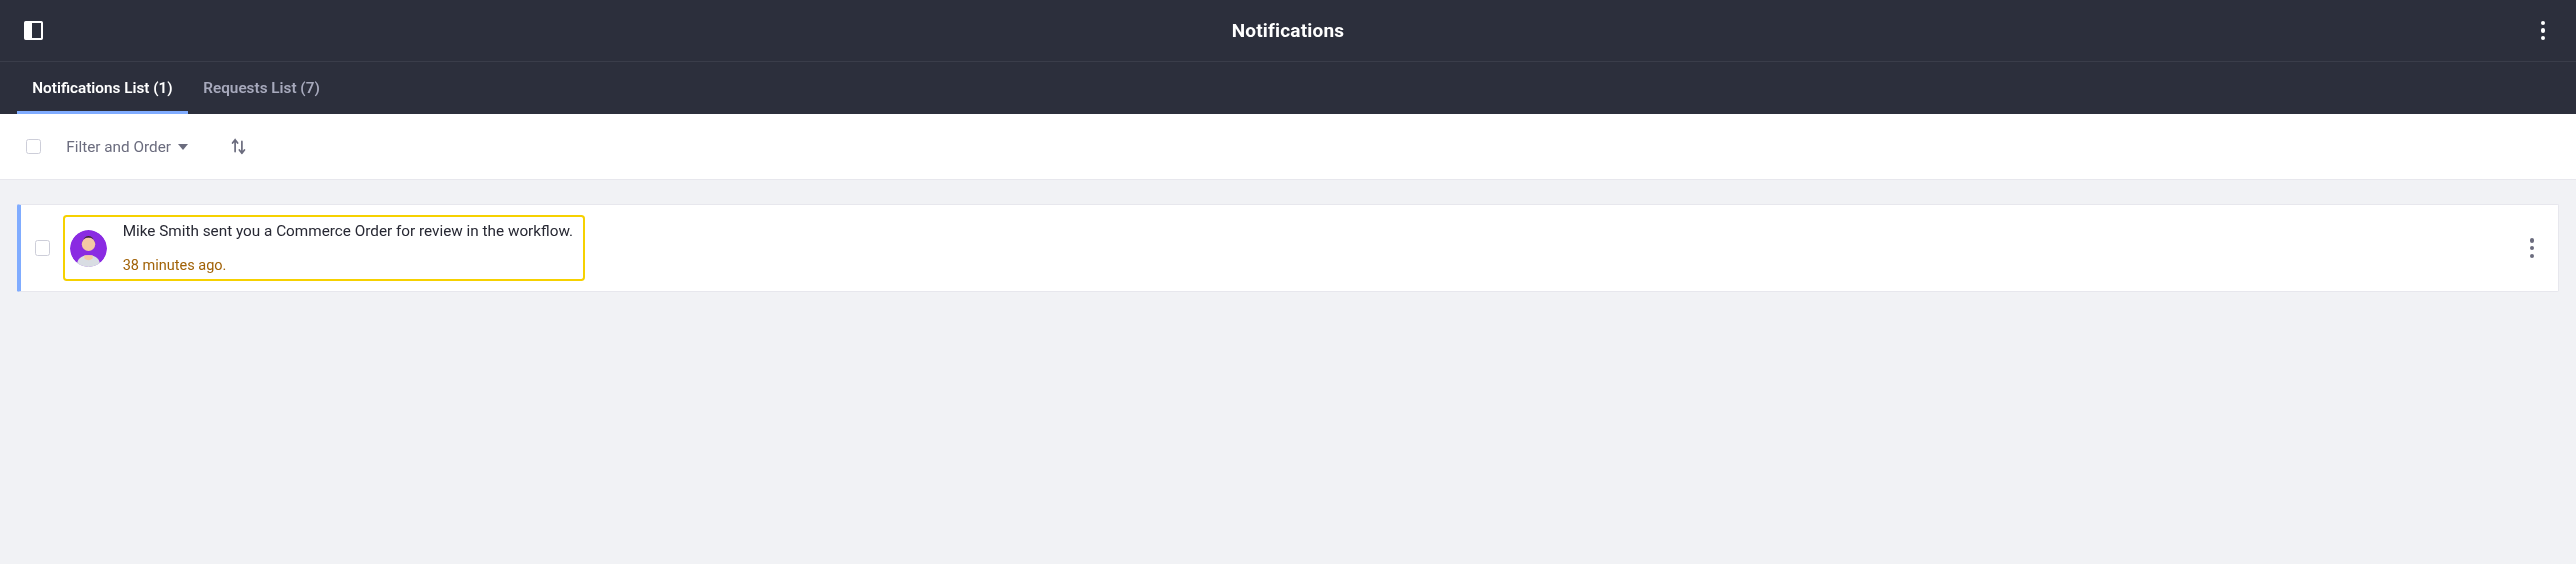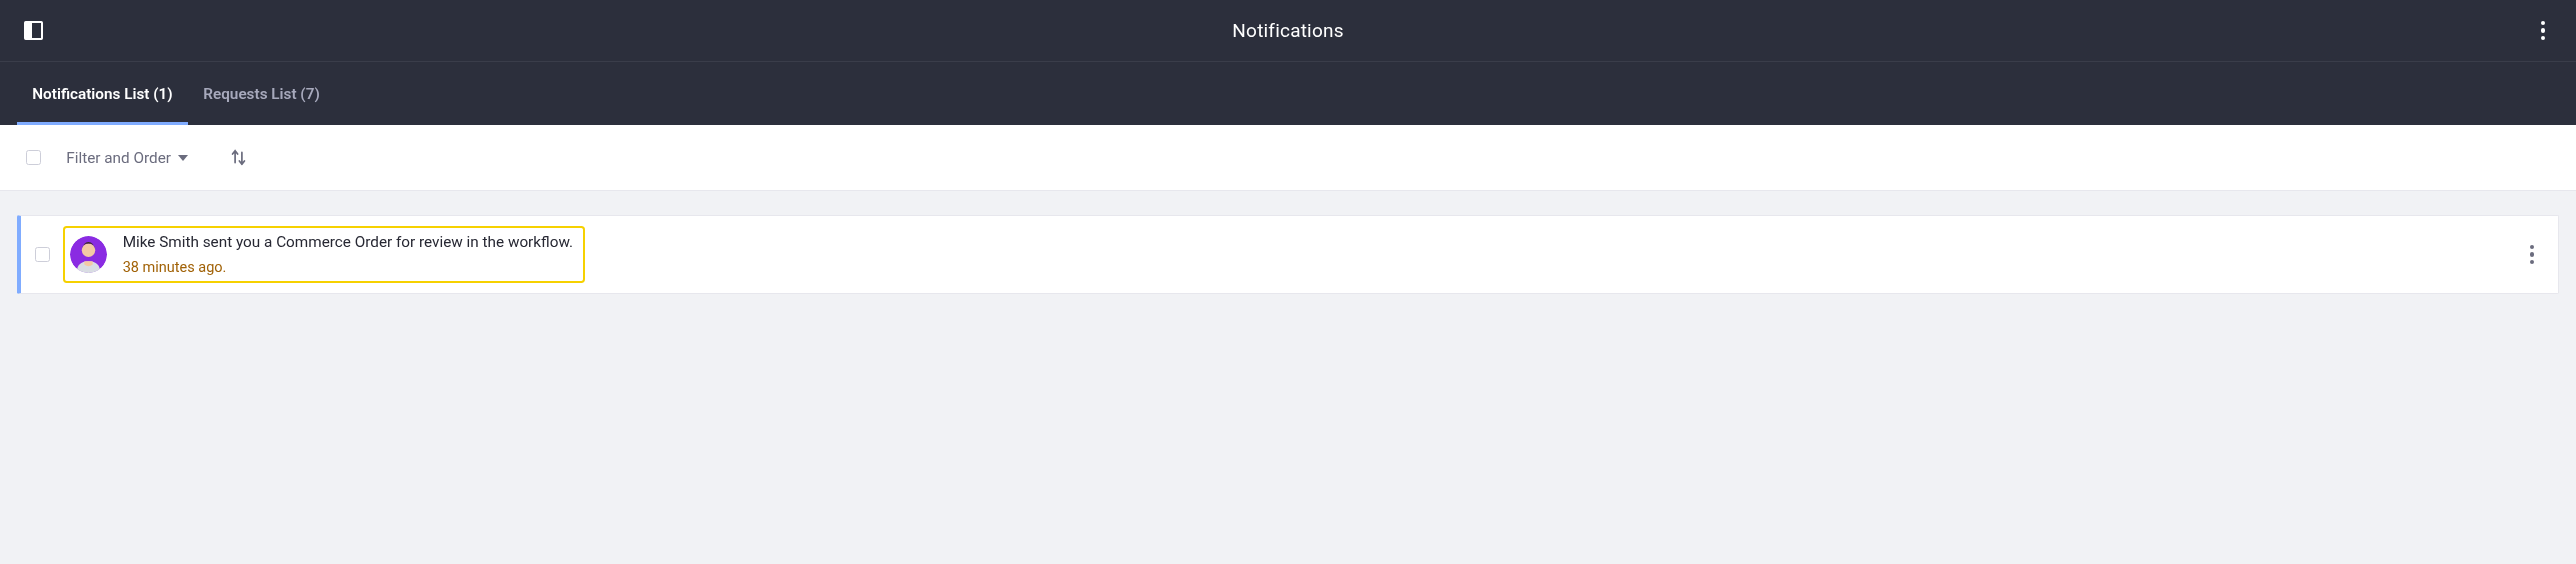--- a/index.html
+++ b/index.html
@@ -29,40 +29,40 @@
     left: 0; top: 0; bottom: 0;
     width: 6px;
     background: #fff;
   }
   .header-title {
     position: absolute;
     left: 50%;
     transform: translateX(-50%);
     color: #fff;
     font-size: 19px;
-    font-weight: 400;
+    font-weight: 700;
     letter-spacing: 0.2px;
   }
   .header-right { margin-left: auto; display: flex; align-items: center; }
   .kebab {
     display: flex;
     flex-direction: column;
     gap: 3.4px;
     padding: 6.8px;
     cursor: pointer;
   }
   .kebab span {
     width: 4.3px; height: 4.3px; border-radius: 50%; background: #fff;
   }
   .kebab.dark span { background: #6b6c7e; }
 
   
   .tabs-bar {
     background: #2c2f3c;
-    height: 64px;
+    height: 53px;
     display: flex;
     align-items: stretch;
     padding: 0 17px;
     border-top: 0.9px solid #3a3d4a;
   }
   .tab {
     display: flex;
     align-items: center;
     padding: 0 15.3px;
     color: #a7a9bc;
@@ -144,21 +144,21 @@
     padding: 5.1px 10.2px 5.1px 5.1px;
     outline: 2.6px solid #f6d100;
     outline-offset: 0;
     border-radius: 1.7px;
   }
   .avatar {
     width: 37px; height: 37px; border-radius: 50%;
     overflow: hidden;
     flex-shrink: 0;
   }
-  .notif-text { display: flex; flex-direction: column; gap: 8px; }
+  .notif-text { display: flex; flex-direction: column; gap: 17px; }
   .notif-title {
     color: #272833;
     font-size: 15.3px;
   }
   .notif-time {
     color: #a16207;
     font-size: 14.5px;
   }
   .row-right { margin-left: auto; }
 </style>

